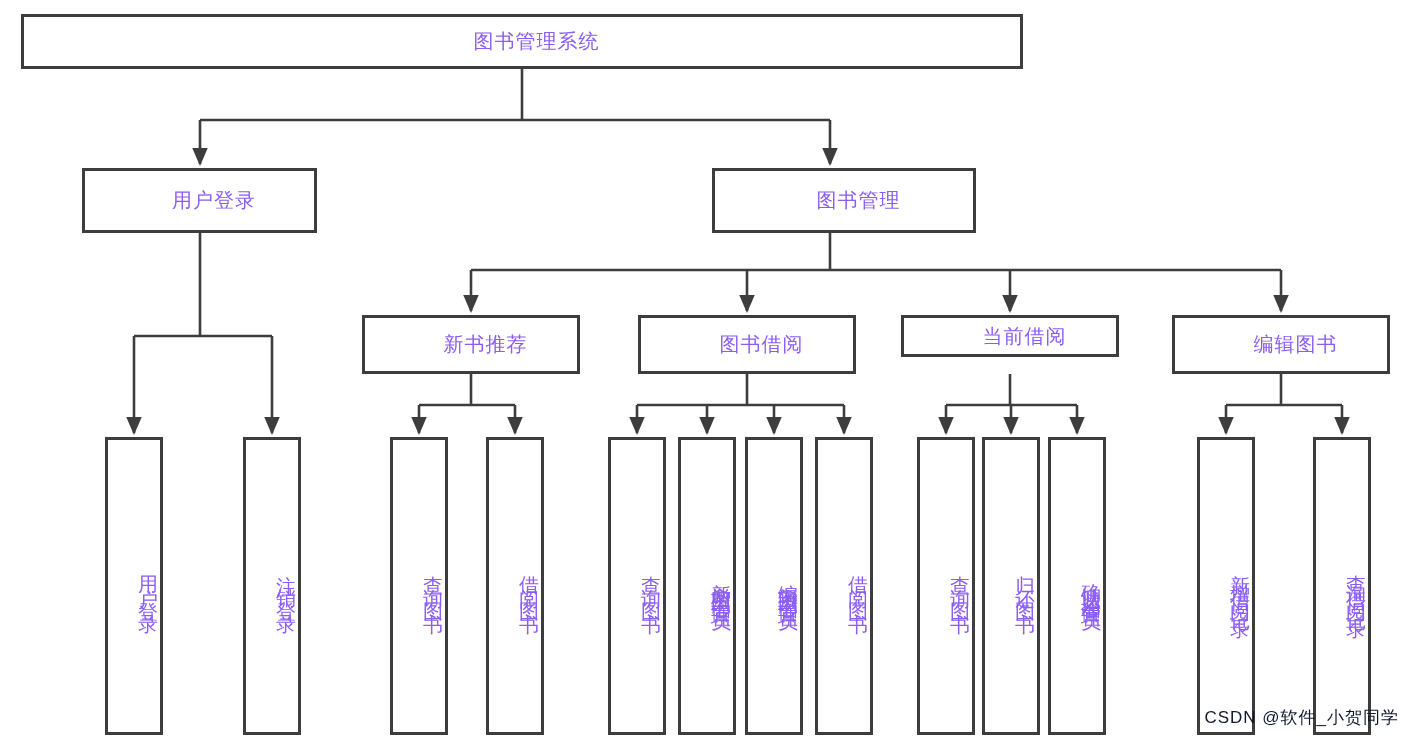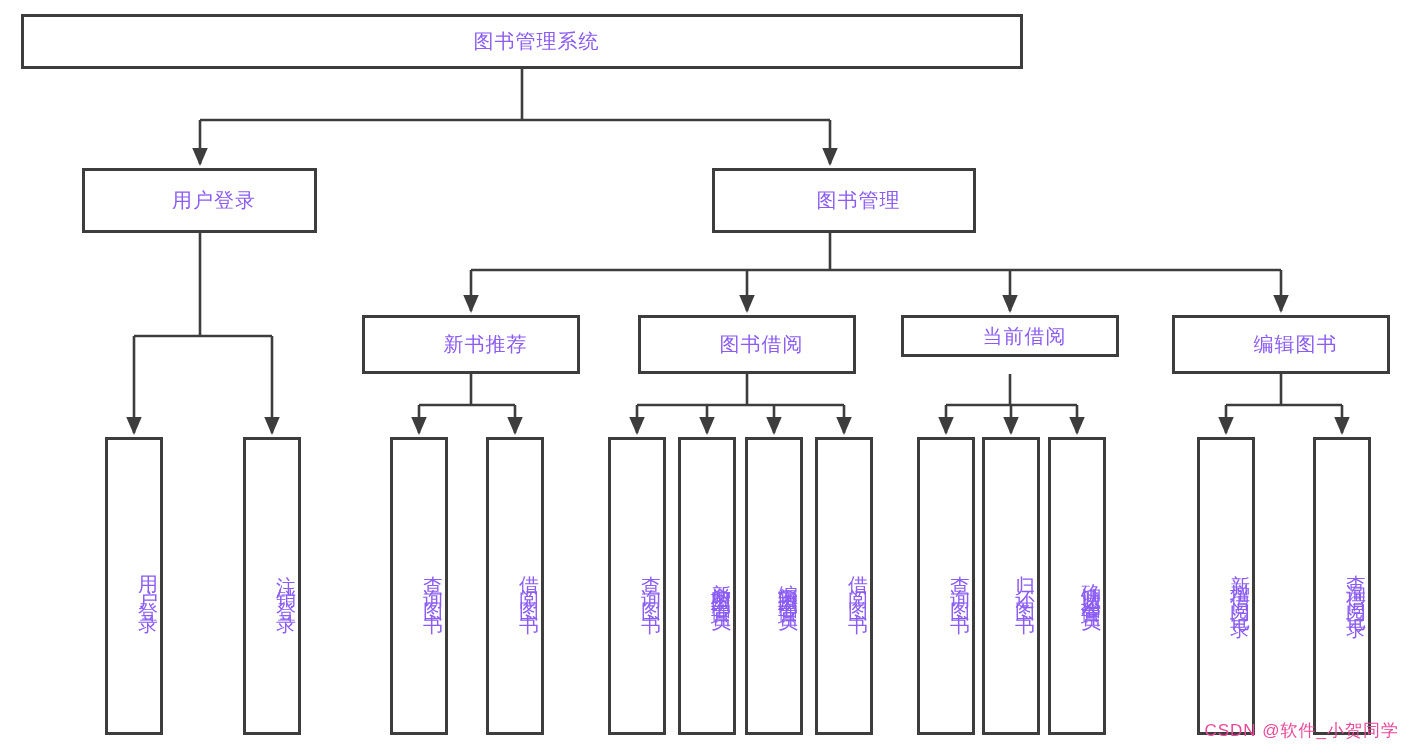--- a/index.html
+++ b/index.html
@@ -29,23 +29,23 @@
     font-size:20px;
     line-height:1;
     white-space:nowrap;
   }
   .v-short span{letter-spacing:13px;}
   .v-med span{letter-spacing:9px;}
   .v-long span{letter-spacing:4px;}
   .watermark{
     position:absolute;
     right:6px;
-    bottom:5px;
+    bottom:18px;
     font-size:17px;
-    color:#ec4899;
+    color:#0f172a;
     letter-spacing:1px;
     z-index:5;
     font-family:"Liberation Sans","DejaVu Sans",sans-serif;
   }
 </style>
 </head>
 <body>
 
 <div class="canvas">
 

